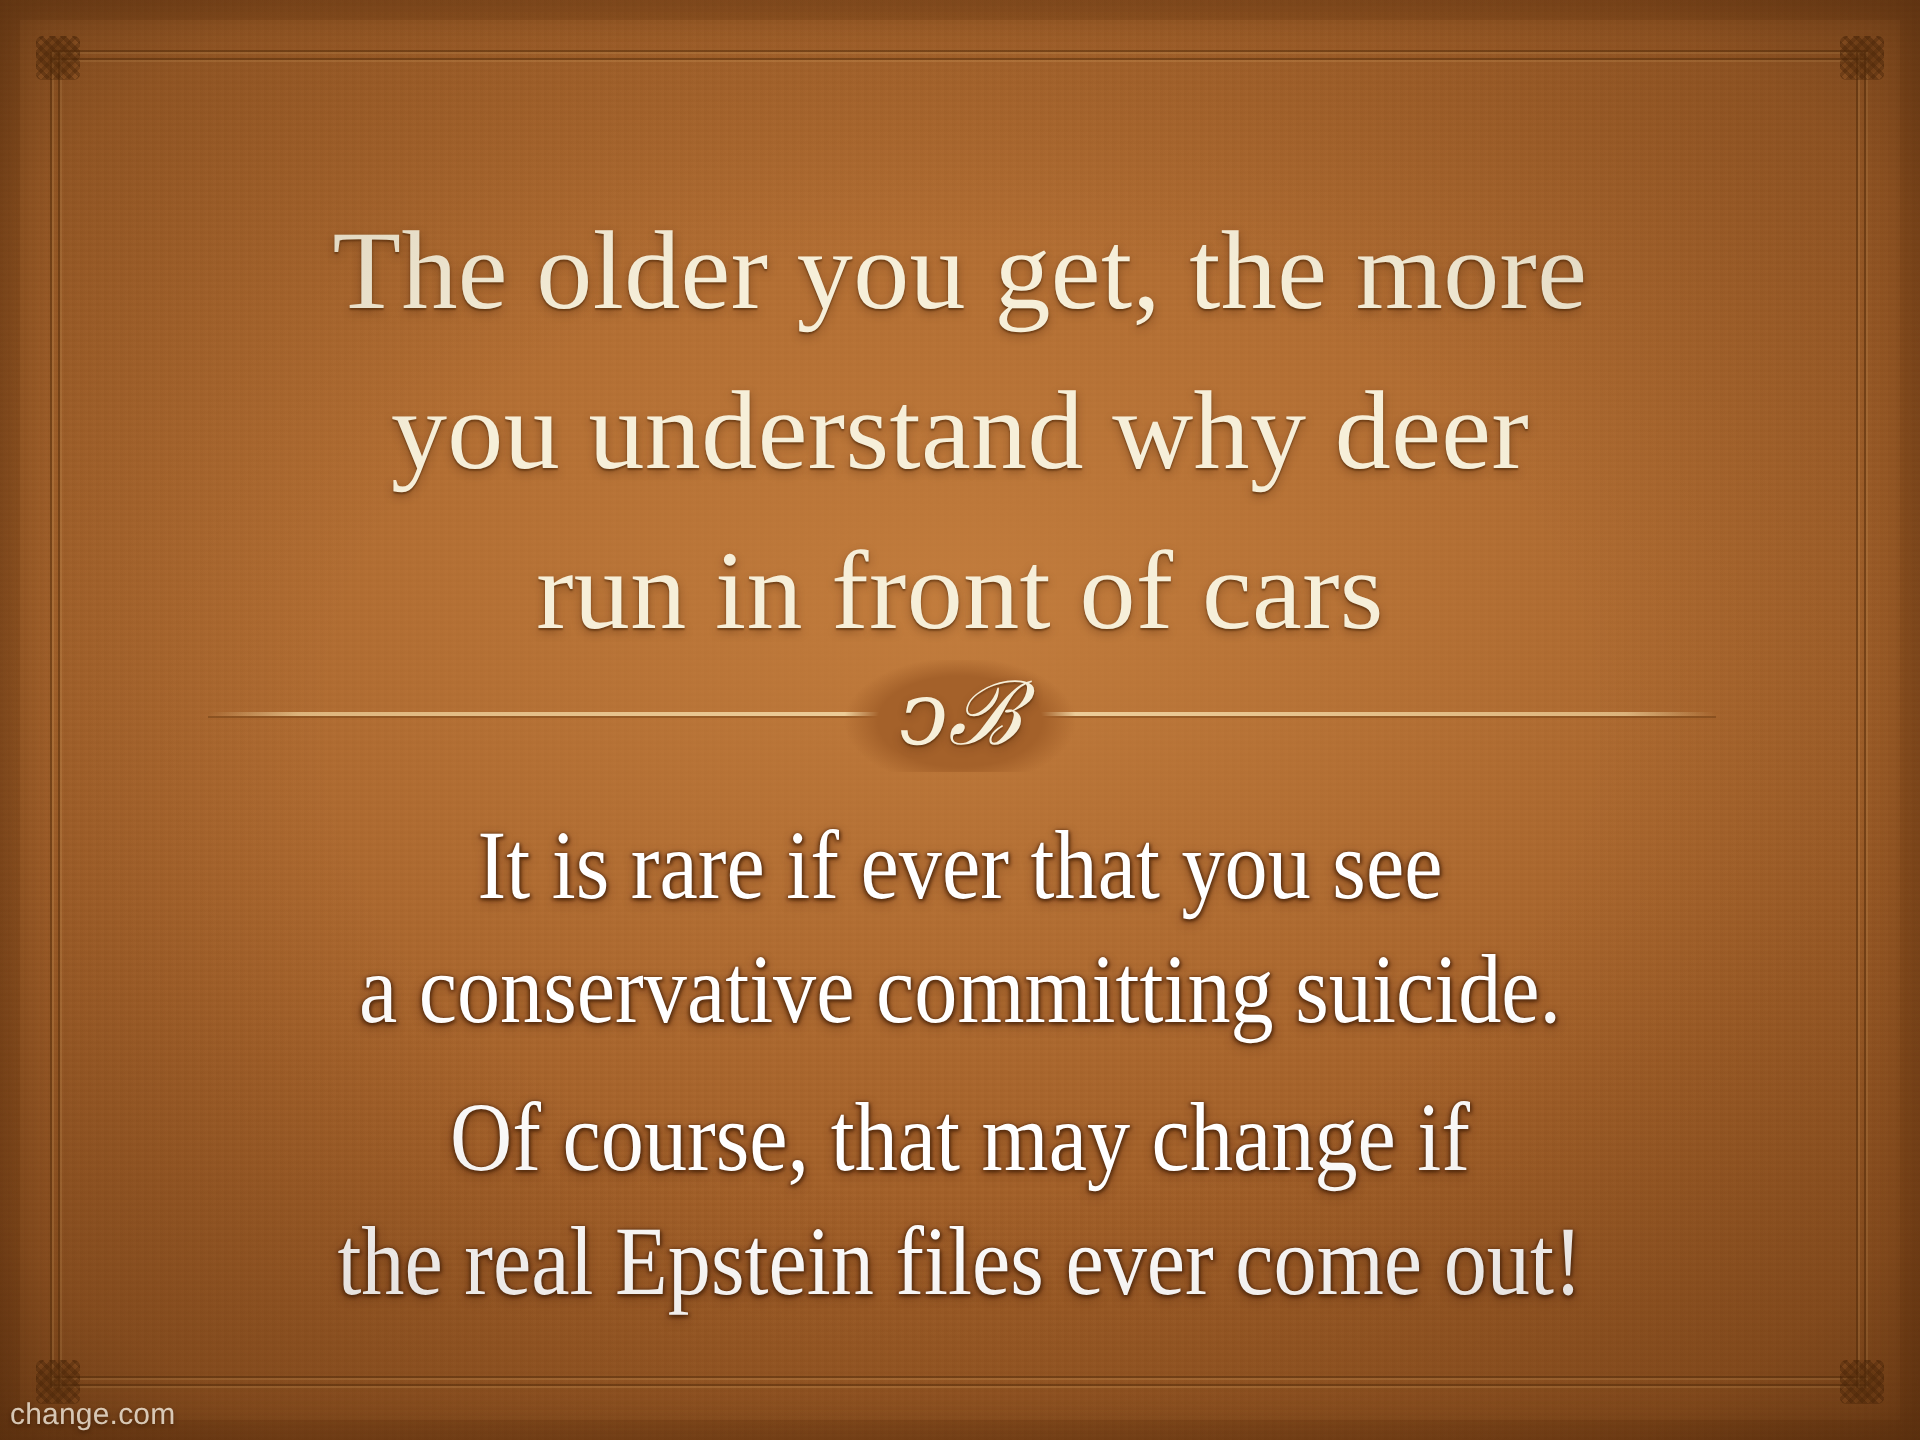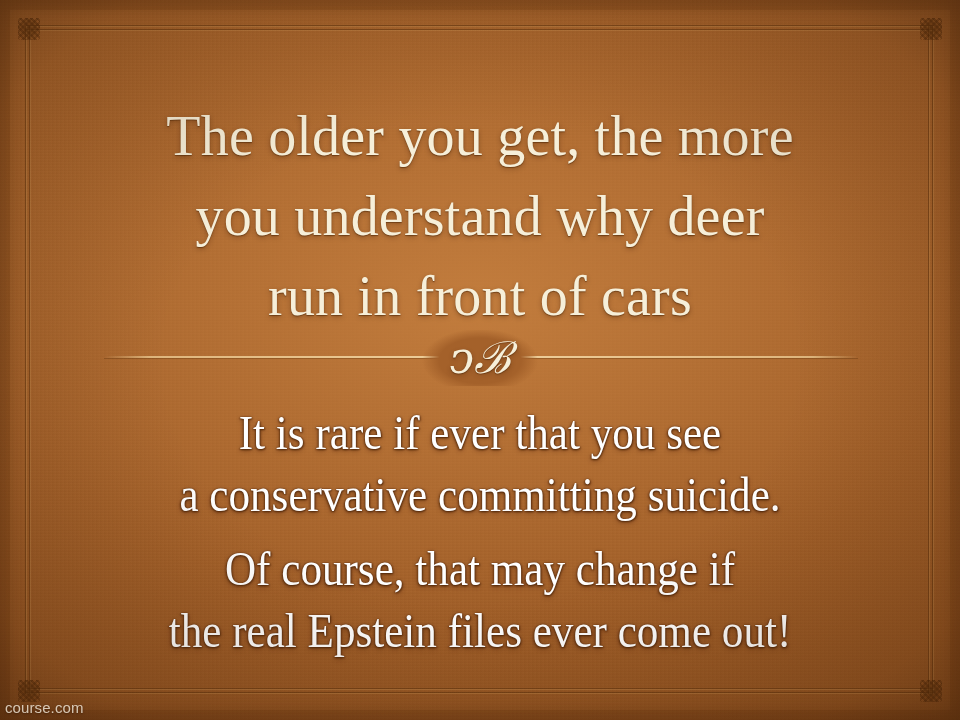--- a/index.html
+++ b/index.html
@@ -241,15 +241,15 @@
     <span class="caption-line">a conservative committing suicide.</span>
   </div>
 
   <div class="caption-block" id="caption-bottom-block">
     <span class="caption-line">Of course, that may change if</span>
     <span class="caption-line">the real Epstein files ever come out!</span>
   </div>
 
   <div id="vignette"></div>
 
-  <div id="watermark">course.com</div>
+  <div id="watermark">change.com</div>
 
 </div>
 
 </body></html>

